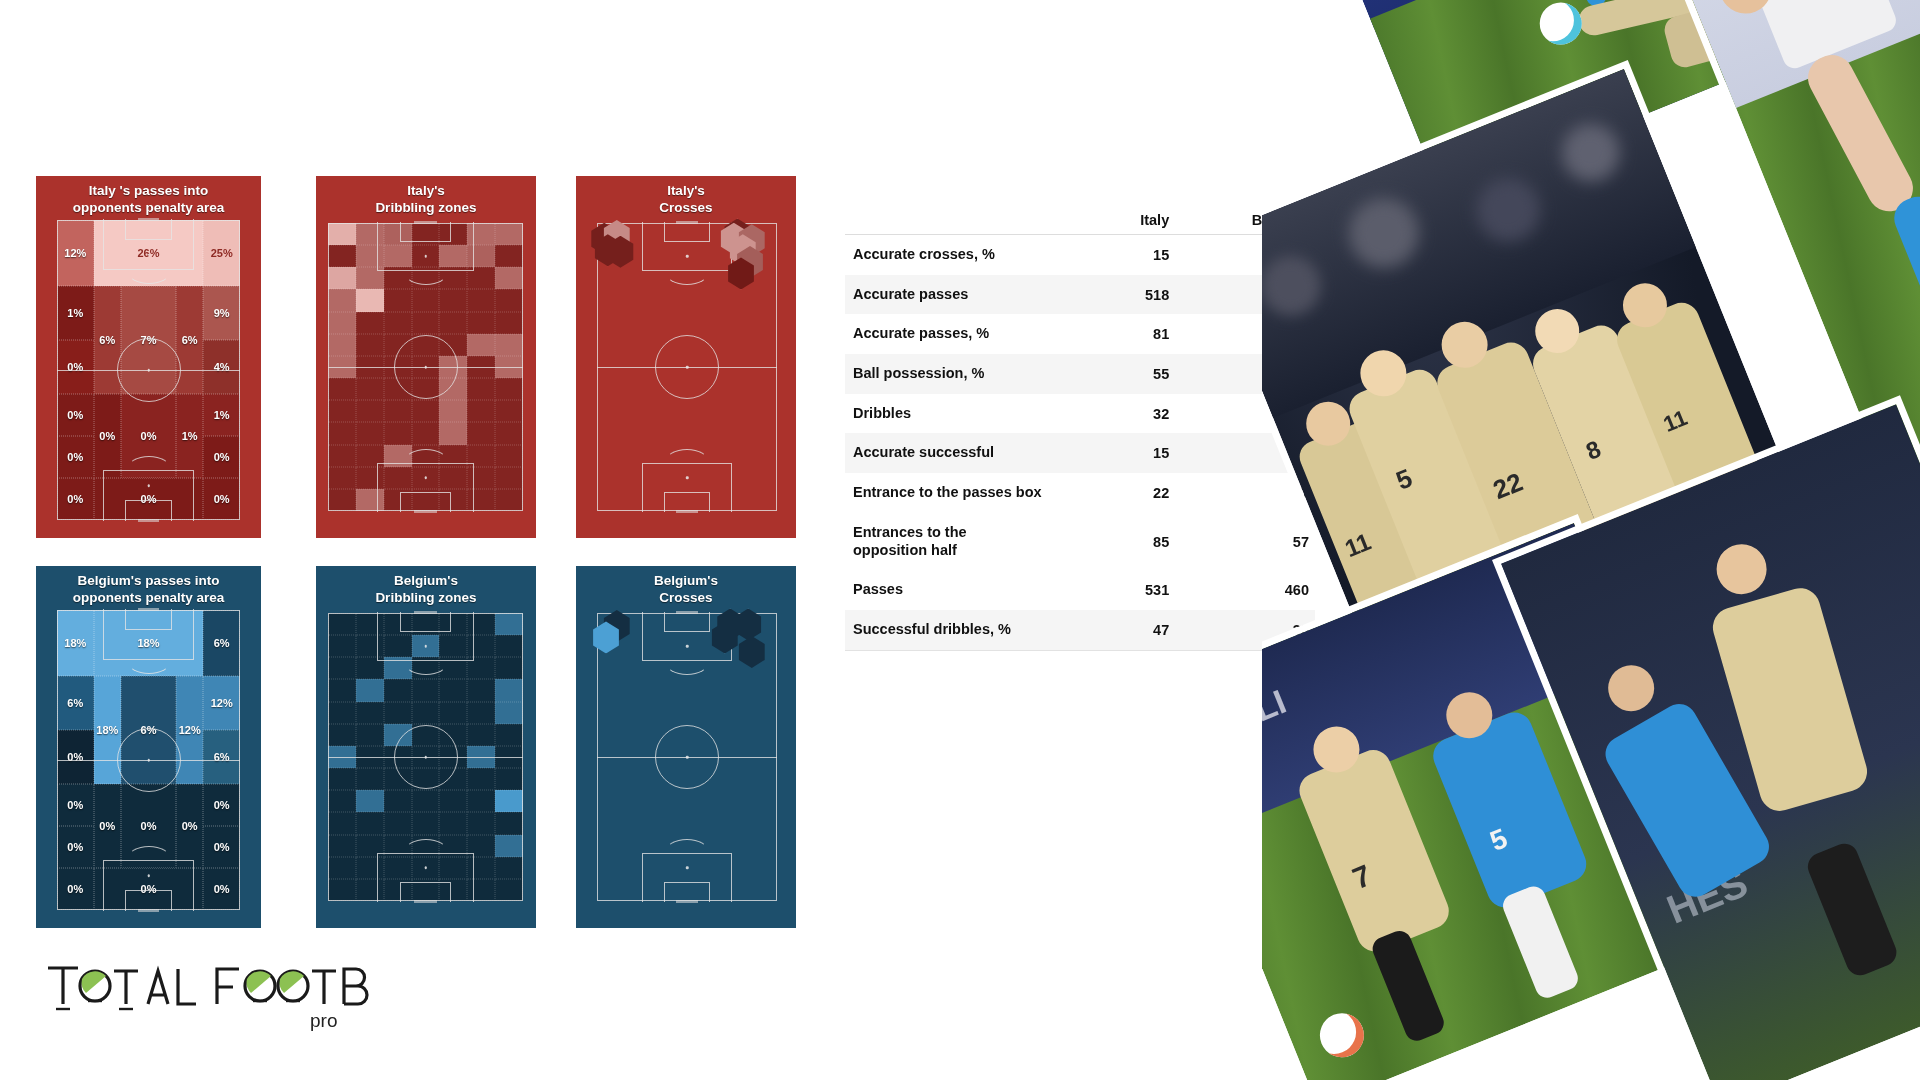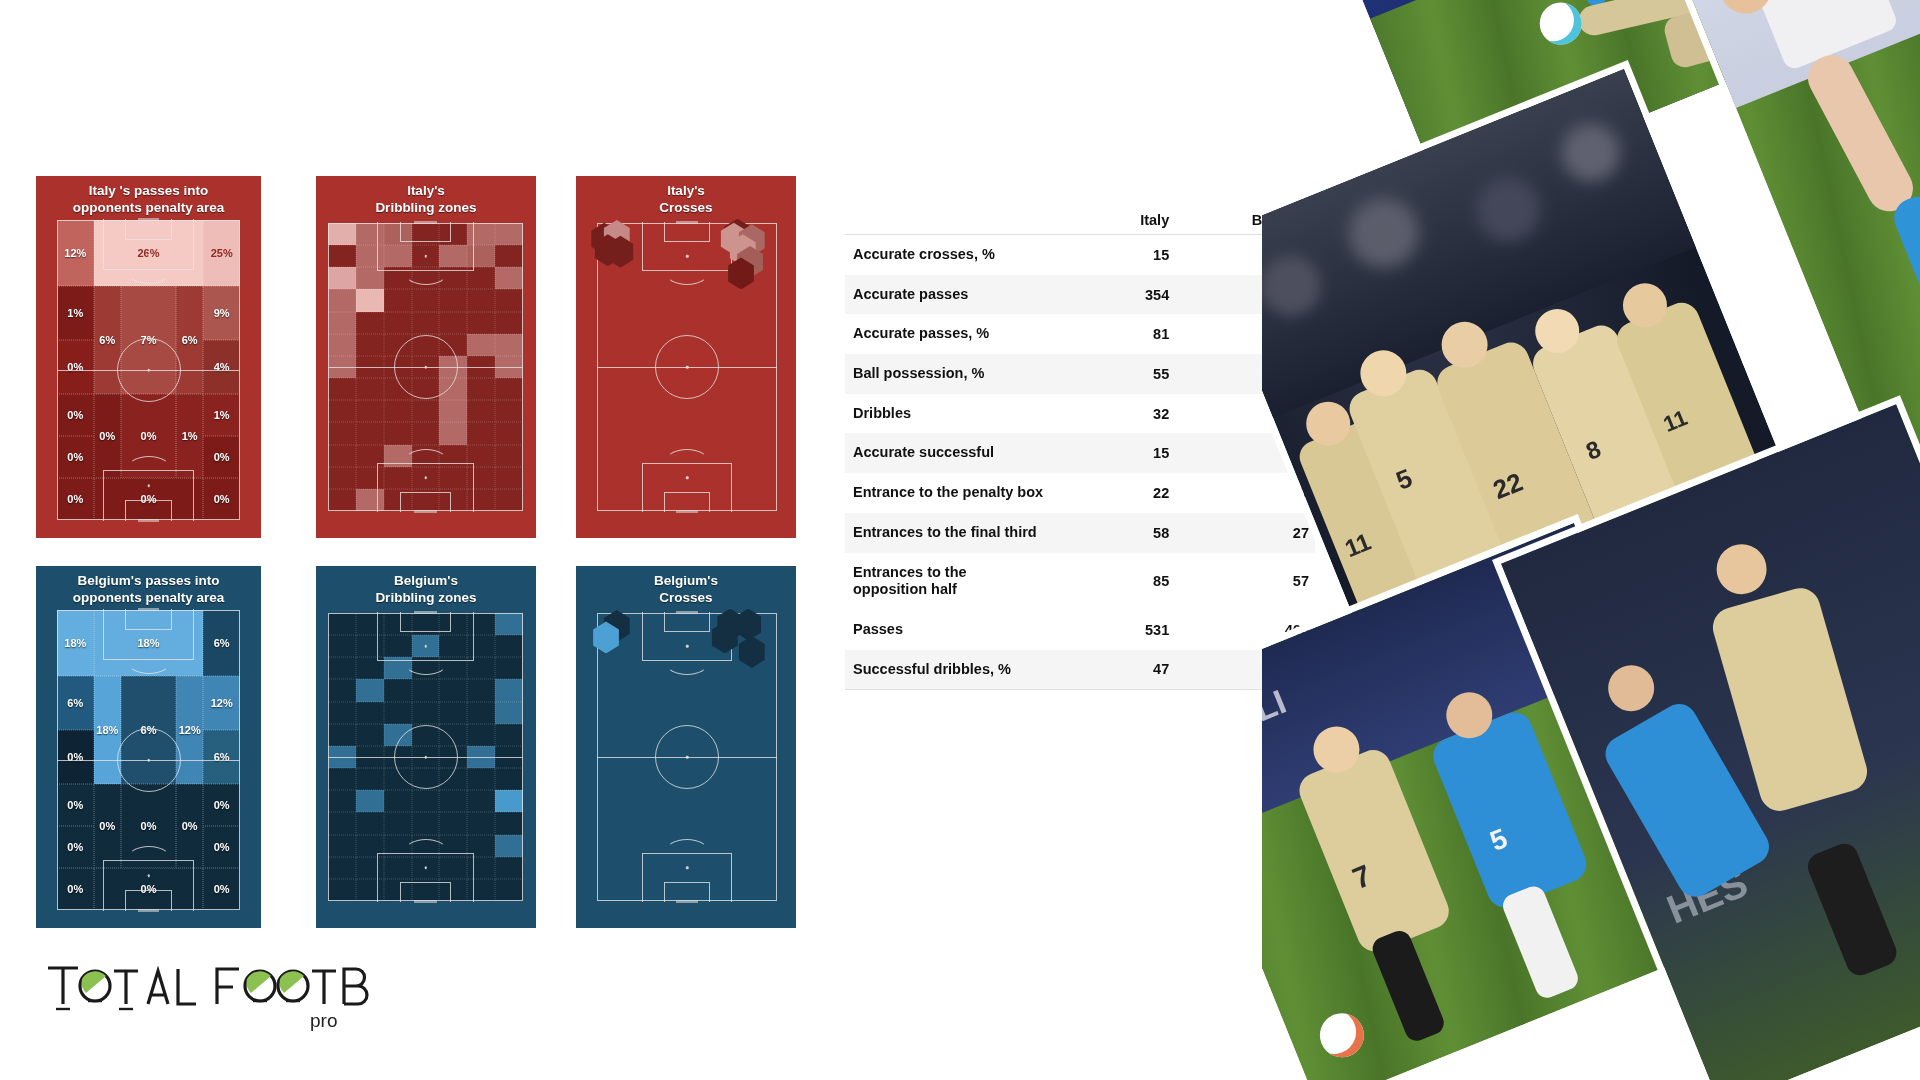--- a/index.html
+++ b/index.html
@@ -490,21 +490,21 @@
         </tr>
       </thead>
       <tbody id="stats-body">
           <tr class="even">
             <td class="metric">Accurate crosses, %</td>
             <td class="val italy">15</td>
             <td class="val bel">14</td>
           </tr>
           <tr class="odd">
             <td class="metric">Accurate passes</td>
-            <td class="val italy">354</td>
+            <td class="val italy">518</td>
             <td class="val bel">365</td>
           </tr>
           <tr class="even">
             <td class="metric">Accurate passes, %</td>
             <td class="val italy">81</td>
             <td class="val bel">79</td>
           </tr>
           <tr class="odd">
             <td class="metric">Ball possession, %</td>
             <td class="val italy">55</td>
@@ -514,28 +514,23 @@
             <td class="metric">Dribbles</td>
             <td class="val italy">32</td>
             <td class="val bel">13</td>
           </tr>
           <tr class="odd">
             <td class="metric">Accurate successful</td>
             <td class="val italy">15</td>
             <td class="val bel">5</td>
           </tr>
           <tr class="even">
-            <td class="metric">Entrance to the penalty box</td>
+            <td class="metric">Entrance to the passes box</td>
             <td class="val italy">22</td>
             <td class="val bel">7</td>
-          </tr>
-          <tr class="odd">
-            <td class="metric">Entrances to the final third</td>
-            <td class="val italy">58</td>
-            <td class="val bel">27</td>
           </tr>
           <tr class="even">
             <td class="metric">Entrances to the opposition half</td>
             <td class="val italy">85</td>
             <td class="val bel">57</td>
           </tr>
           <tr class="even">
             <td class="metric">Passes</td>
             <td class="val italy">531</td>
             <td class="val bel">460</td>

